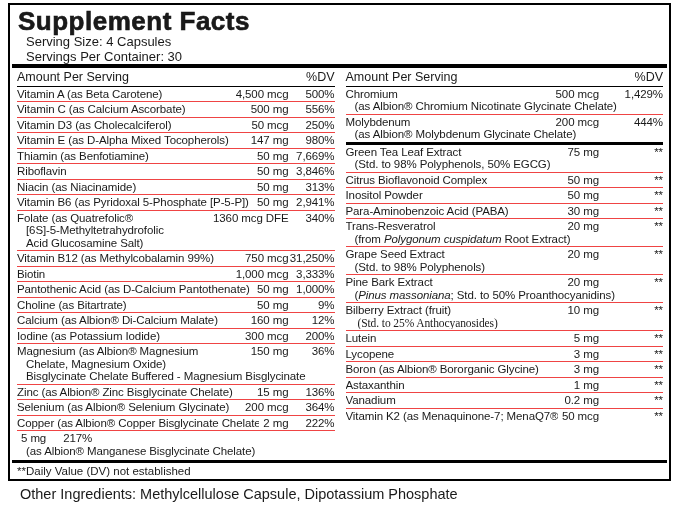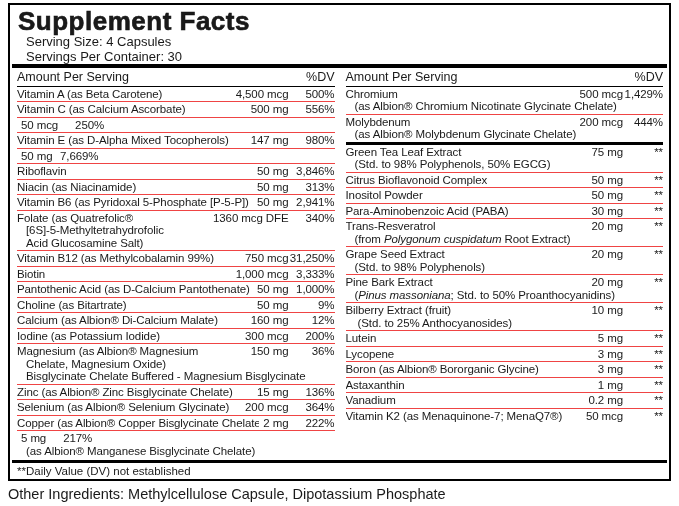--- a/index.html
+++ b/index.html
@@ -35,26 +35,26 @@
     flex:1 0 auto;border-top:1px solid #ef4444;padding:1px 0;
     display:flex;flex-direction:column;justify-content:center;
     font-size:11.5px;line-height:12.5px;letter-spacing:-0.1px;
   }
   .rows .row:first-child{border-top:none;}
   .row.group-break{border-top:3px solid #000;}
   .row-main{display:flex;align-items:baseline;}
   .nm{flex:1 1 auto;white-space:nowrap;overflow:hidden;}
   .amt{flex:0 0 auto;margin-left:4px;text-align:right;white-space:nowrap;}
   .dv{flex:0 0 46px;text-align:right;white-space:nowrap;}
-  .col.right .dv{flex-basis:40px;}
+  .col.right .dv{flex-basis:40px;padding-left:24px;}
   .sub{padding-left:9px;white-space:nowrap;overflow:hidden;}
-  .sub.no-indent{padding-left:12px;}
+  .sub.no-indent{padding-left:12px;font-family:Liberation Serif, serif;}
   .sub em{font-style:italic;}
   .footnote{font-size:11.5px;line-height:13px;padding:2px 0 2px 7px;}
-  .other-ingredients{position:absolute;left:8px;top:486px;font-size:14.5px;line-height:16px;}
+  .other-ingredients{position:absolute;left:20px;top:486px;font-size:14.5px;line-height:16px;}
 </style>
 </head>
 <body>
 
 <div class="label-box">
   <div class="title">Supplement Facts</div>
   <div class="serving-line">Serving Size: 4 Capsules</div>
   <div class="serving-line">Servings Per Container: 30</div>
 
   <div class="facts-table">
@@ -73,33 +73,35 @@
           </div>
           <div class="row">
             <div class="row-main">
               <span class="nm">Vitamin C (as Calcium Ascorbate)</span>
               <span class="amt">500 mg</span>
               <span class="dv">556%</span>
             </div>
           </div>
           <div class="row">
             <div class="row-main">
+              <span class="nm">Vitamin D3 (as Cholecalciferol)</span>
               <span class="amt">50 mcg</span>
               <span class="dv">250%</span>
             </div>
           </div>
           <div class="row">
             <div class="row-main">
               <span class="nm">Vitamin E (as D-Alpha Mixed Tocopherols)</span>
               <span class="amt">147 mg</span>
               <span class="dv">980%</span>
             </div>
           </div>
           <div class="row">
             <div class="row-main">
+              <span class="nm">Thiamin (as Benfotiamine)</span>
               <span class="amt">50 mg</span>
               <span class="dv">7,669%</span>
             </div>
           </div>
           <div class="row">
             <div class="row-main">
               <span class="nm">Riboflavin</span>
               <span class="amt">50 mg</span>
               <span class="dv">3,846%</span>
             </div>

